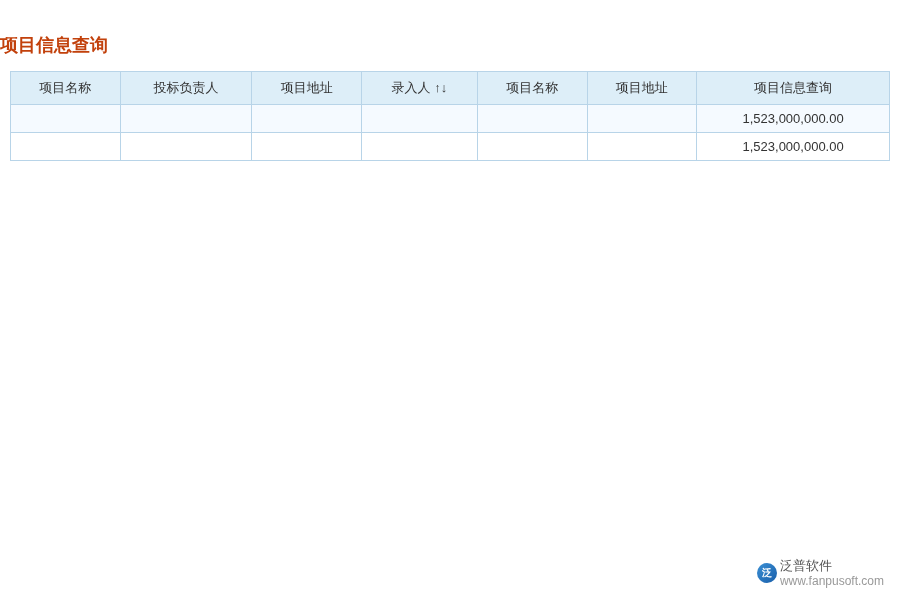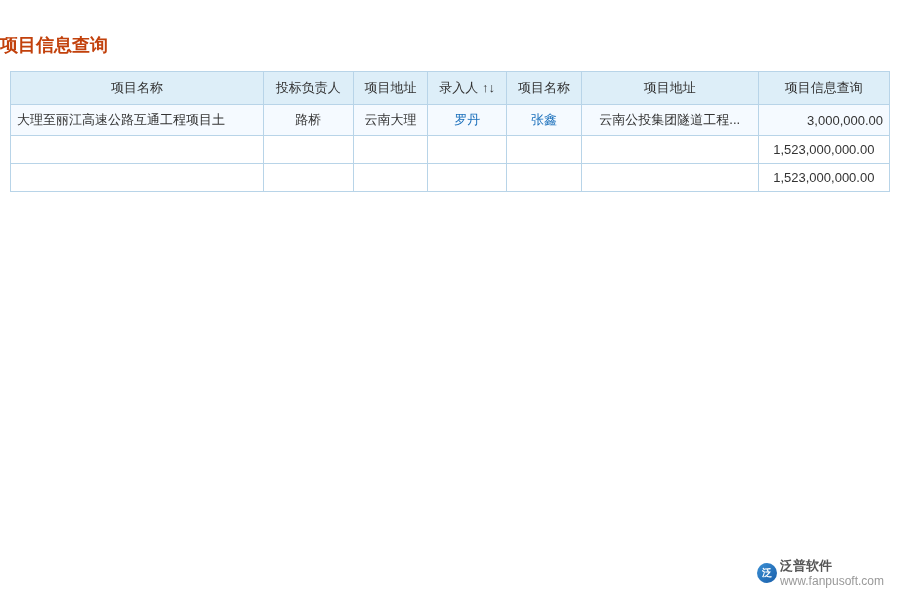--- a/index.html
+++ b/index.html
@@ -127,21 +127,20 @@
 
     .watermark-text {
       display: flex;
       flex-direction: column;
       line-height: 1.2;
     }
 
     .watermark-name {
       color: #555;
       font-size: 13px;
-      font-weight: bold;
     }
 
     .watermark-url {
       color: #999;
       font-size: 12px;
     }
   </style>
 </head>
 <body>
 
@@ -154,29 +153,20 @@
         <th>项目名称</th>
         <th>投标负责人</th>
         <th>项目地址</th>
         <th>录入人 ↑↓</th>
         <th>项目名称</th>
         <th>项目地址</th>
         <th>项目信息查询</th>
       </tr>
     </thead>
     <tbody>
-      <tr>
-        <td class="name-cell">大理至丽江高速公路互通工程项目土</td>
-        <td>路桥</td>
-        <td>云南大理</td>
-        <td class="link-cell">罗丹</td>
-        <td class="link-cell">张鑫</td>
-        <td>云南公投集团隧道工程...</td>
-        <td class="amount-cell">3,000,000.00</td>
-      </tr>
       <tr>
         <td></td>
         <td></td>
         <td></td>
         <td></td>
         <td></td>
         <td></td>
         <td class="subtotal-cell">1,523,000,000.00</td>
       </tr>
       <tr class="total-row">

